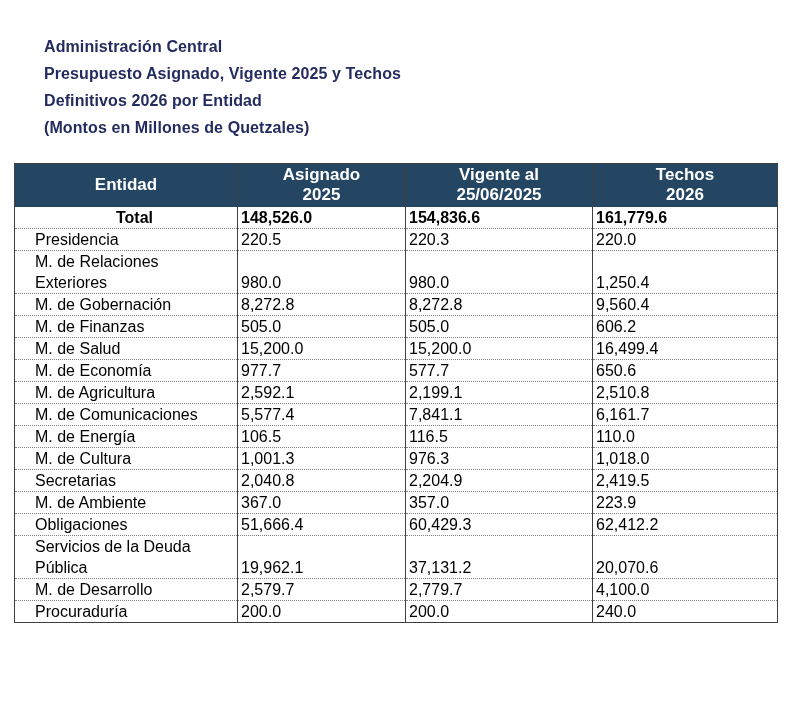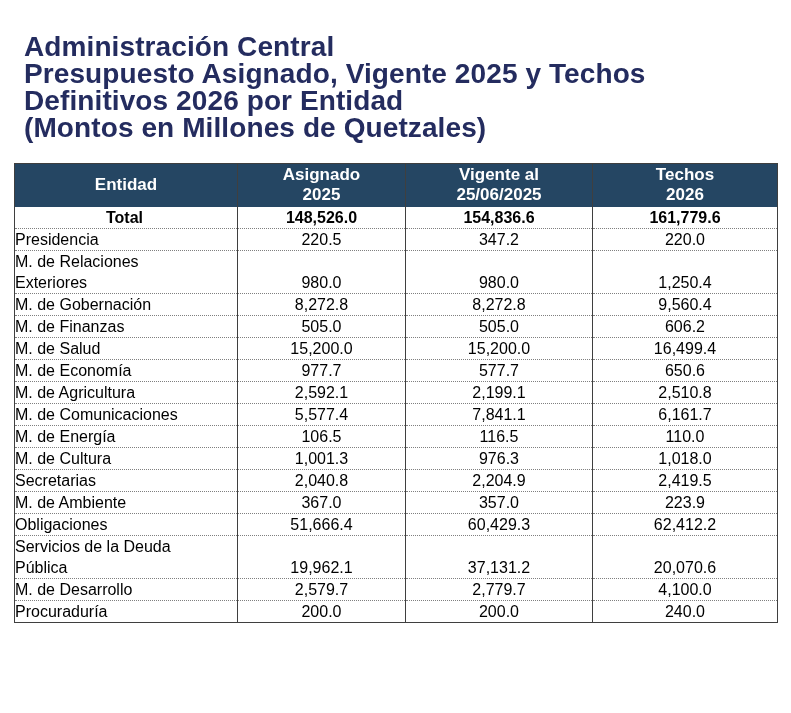--- a/index.html
+++ b/index.html
@@ -16,23 +16,23 @@
   body{
     width:791px;height:713px;
     background:var(--page-bg);
     font-family:"Liberation Sans", sans-serif;
     color:var(--body-text);
     overflow:hidden;
   }
   .page{position:relative;width:791px;height:713px;}
 
   .title-block{
-    margin:33px 0 0 24px;
+    margin:33px 0 0 44px;
     color:var(--title-text);
-    font-size:28px;
+    font-size:16px;
     font-weight:bold;
     line-height:27px;
     letter-spacing:0.1px;
   }
   .title-block .subtitle{
     font-weight:bold;
   }
 
   table.budget-table{
     border-collapse:collapse;
@@ -62,22 +62,22 @@
     border-left:1px solid var(--grid-solid);
   }
   td{
     font-size:16px;
     line-height:21px;
     height:21px;
     vertical-align:bottom;
     border-bottom:1px dotted var(--grid-dotted);
     padding:0 3px;
   }
-  td.c-num{text-align:center;font-variant-numeric:tabular-nums;}
-  td.c-ent{text-align:left;white-space:pre-line;padding-left:0;}
+  td.c-num{text-align:left;font-variant-numeric:tabular-nums;}
+  td.c-ent{text-align:left;white-space:pre-line;padding-left:20px;}
   tr.total-row td{font-weight:bold;}
   td.total-label{text-align:center;}
 </style>
 </head>
 <body>
 
 <div class="page">
 
   <div class="title-block">
     <div>Administración Central</div>
@@ -108,21 +108,21 @@
       <tr class="total-row">
         <td class="c-ent total-label">Total</td>
         <td class="c-num">148,526.0</td>
         <td class="c-num">154,836.6</td>
         <td class="c-num">161,779.6</td>
       </tr>
 
     <tr>
           <td class="c-ent">Presidencia</td>
           <td class="c-num">220.5</td>
-          <td class="c-num">347.2</td>
+          <td class="c-num">220.3</td>
           <td class="c-num">220.0</td>
         </tr>
         <tr>
           <td class="c-ent">M. de Relaciones
 Exteriores</td>
           <td class="c-num">980.0</td>
           <td class="c-num">980.0</td>
           <td class="c-num">1,250.4</td>
         </tr>
         <tr>

